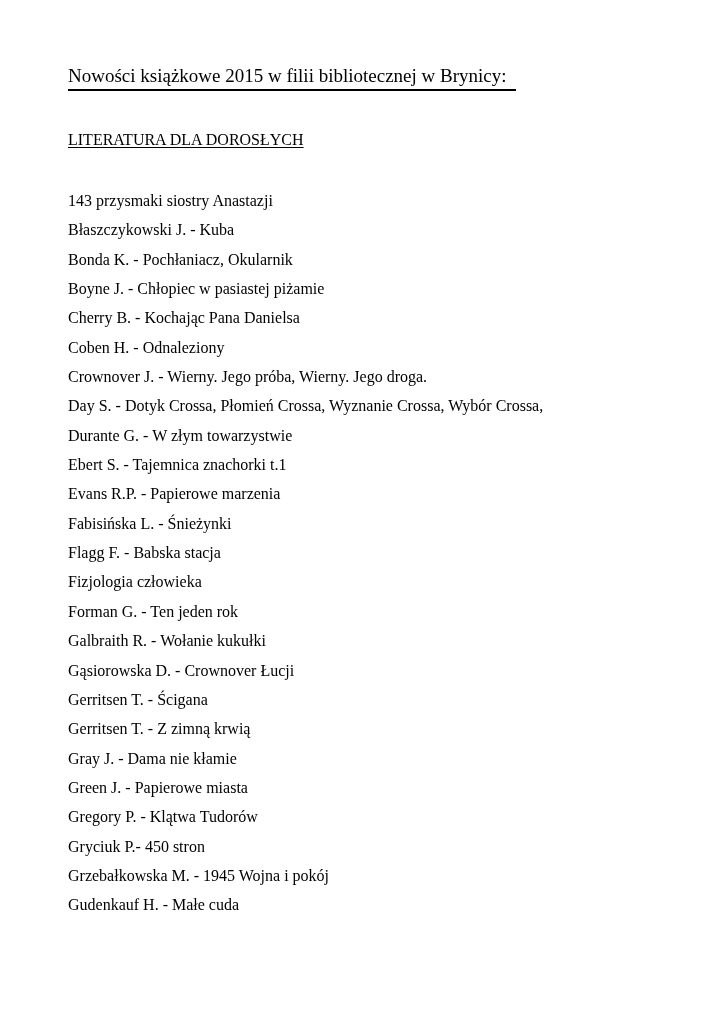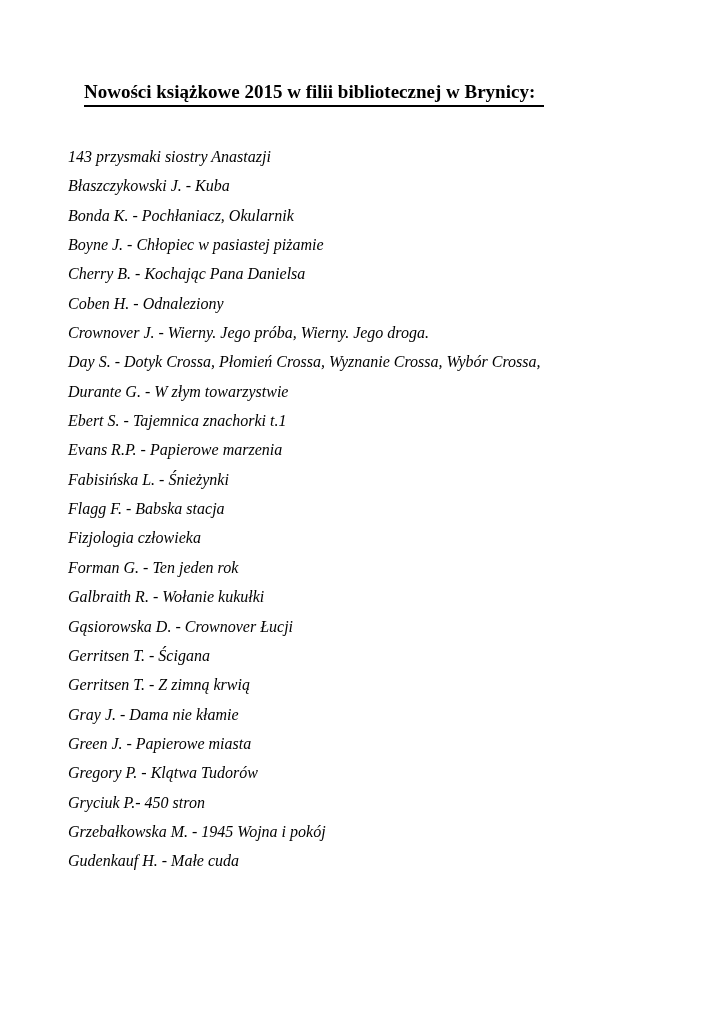--- a/index.html
+++ b/index.html
@@ -13,23 +13,23 @@
     height: 1024px;
     background: #ffffff;
     overflow: hidden;
     font-family: "Liberation Serif", "DejaVu Serif", serif;
     color: #000000;
   }
   .content {
     padding: 63px 40px 0 68px;
   }
   .doc-title {
-    margin: 16px;
+    margin: 0;
     font-size: 19px;
-    font-weight: bold;
+    font-weight: normal;
     line-height: 26px;
   }
   .doc-title .underlined {
     display: inline-block;
     border-bottom: 2px solid #000000;
     padding-right: 9px; 
   }
   .section-heading {
     margin: 38px 0 0 0;
     font-size: 16px;
@@ -42,30 +42,30 @@
   }
   .book-list {
     margin-top: 35px;
   }
   .book-list p {
     margin: 0;
     font-size: 16px;
     line-height: 29.35px;
     height: 29.35px;
     white-space: nowrap;
-    font-style: italic;
   }
 </style>
 </head>
 <body>
 
 <div class="page">
   <div class="content">
     <h1 class="doc-title"><span class="underlined">Nowości książkowe 2015 w filii bibliotecznej w Brynicy:</span></h1>
 
+    <h2 class="section-heading"><span class="underlined">LITERATURA DLA DOROSŁYCH</span></h2>
 
     <div class="book-list">
         <p>143 przysmaki siostry Anastazji</p>
         <p>Błaszczykowski J. - Kuba</p>
         <p>Bonda K. - Pochłaniacz, Okularnik</p>
         <p>Boyne J. - Chłopiec w pasiastej piżamie</p>
         <p>Cherry B. - Kochając Pana Danielsa</p>
         <p>Coben H. - Odnaleziony</p>
         <p>Crownover J. - Wierny. Jego próba, Wierny. Jego droga.</p>
         <p>Day S. - Dotyk Crossa, Płomień Crossa, Wyznanie Crossa, Wybór Crossa,</p>

